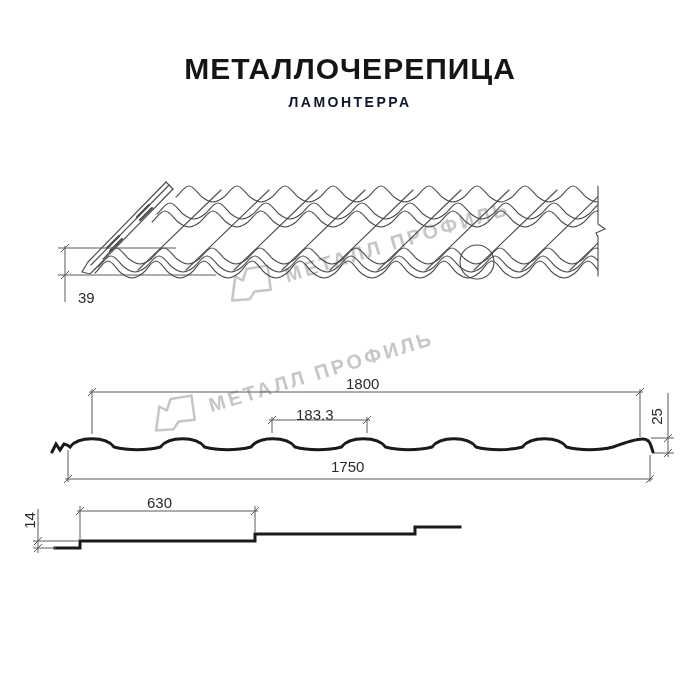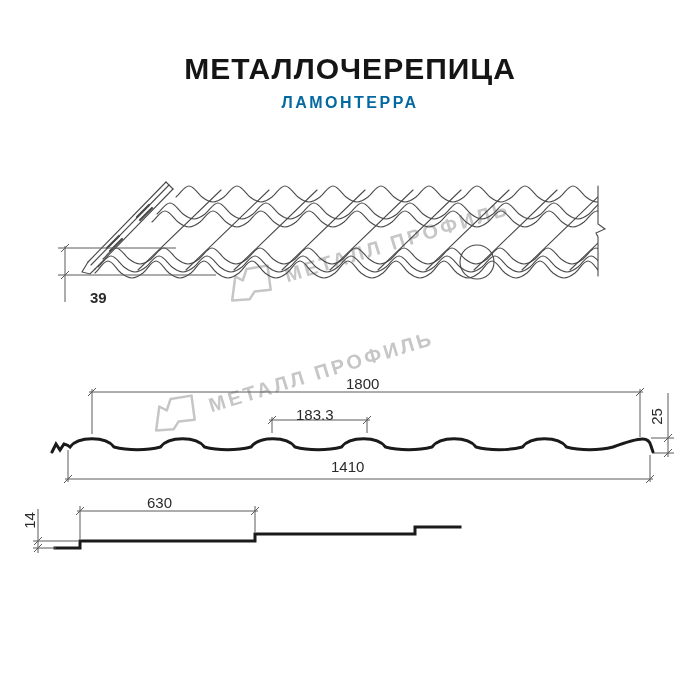--- a/index.html
+++ b/index.html
@@ -7,37 +7,37 @@
     width:700px;height:700px;position:relative;background:#ffffff;
     font-family:"Liberation Sans", sans-serif;overflow:hidden;
   }
   .page{position:absolute;inset:0;border-radius:8px;}
   .hdr{position:absolute;left:0;top:0;width:700px;text-align:center;z-index:3;}
   .title{
     margin:0;margin-top:52px;font-size:30px;font-weight:800;letter-spacing:1px;
     color:#151515;
   }
   .subtitle{
-    margin-top:8px;font-size:16px;font-weight:700;letter-spacing:2.5px;color:#0369a1;
+    margin-top:8px;font-size:14px;font-weight:700;letter-spacing:2.5px;color:#0f172a;
   }
   .wm{
     position:absolute;display:flex;align-items:center;gap:10px;
     color:#c6c6c6;font-weight:700;font-size:20px;letter-spacing:3px;
     white-space:nowrap;transform-origin:left center;z-index:0;user-select:none;
   }
   .wm svg{flex:0 0 auto;}
   .wm1{left:226px;top:274px;transform:rotate(-17deg);}
   .wm2{left:150px;top:404px;transform:rotate(-17deg);}
   .art{position:absolute;left:0;top:0;z-index:1;}
   .dim{
     position:absolute;font-size:15px;color:#2a2a2a;z-index:2;line-height:1;
     white-space:nowrap;
   }
   .vert{transform:rotate(-90deg);transform-origin:center center;}
-  .d39{left:90px;top:290px;font-weight:bold;}
+  .d39{left:78px;top:290px;}
   .d1100{left:346px;top:376px;}
   .d183{left:296px;top:407px;}
   .d25{left:648px;top:409px;}
   .d1190{left:331px;top:459px;}
   .d350{left:147px;top:495px;}
   .d14{left:21px;top:513px;}
 </style>
 </head>
 <body>
 
@@ -237,17 +237,17 @@
         <path d="M 34 545 L 42 537"></path>
           <path d="M 34 552 L 42 544"></path>
       </g>
     </g>
   </svg>
 
   <span class="dim d39">39</span>
   <span class="dim d1100">1800</span>
   <span class="dim d183">183.3</span>
   <span class="dim d25 vert">25</span>
-  <span class="dim d1190">1410</span>
+  <span class="dim d1190">1750</span>
   <span class="dim d350">630</span>
   <span class="dim d14 vert">14</span>
 
 </div>
 
 </body></html>

